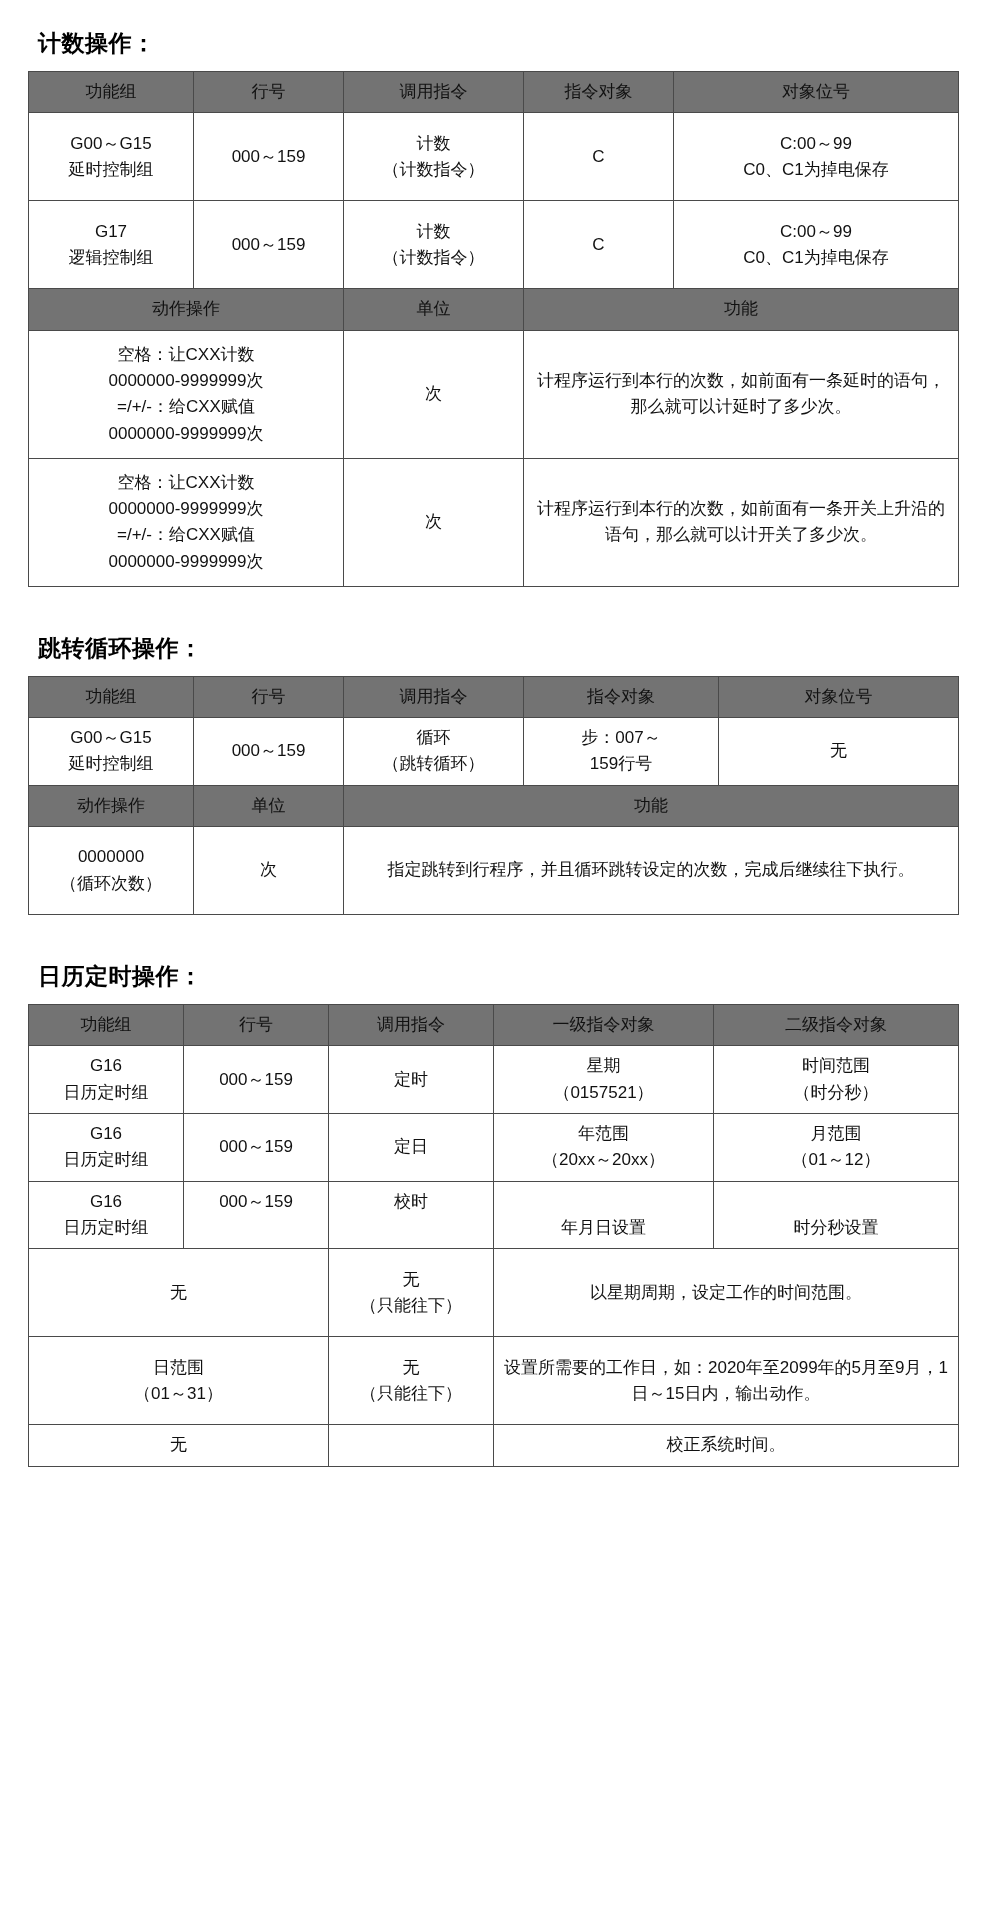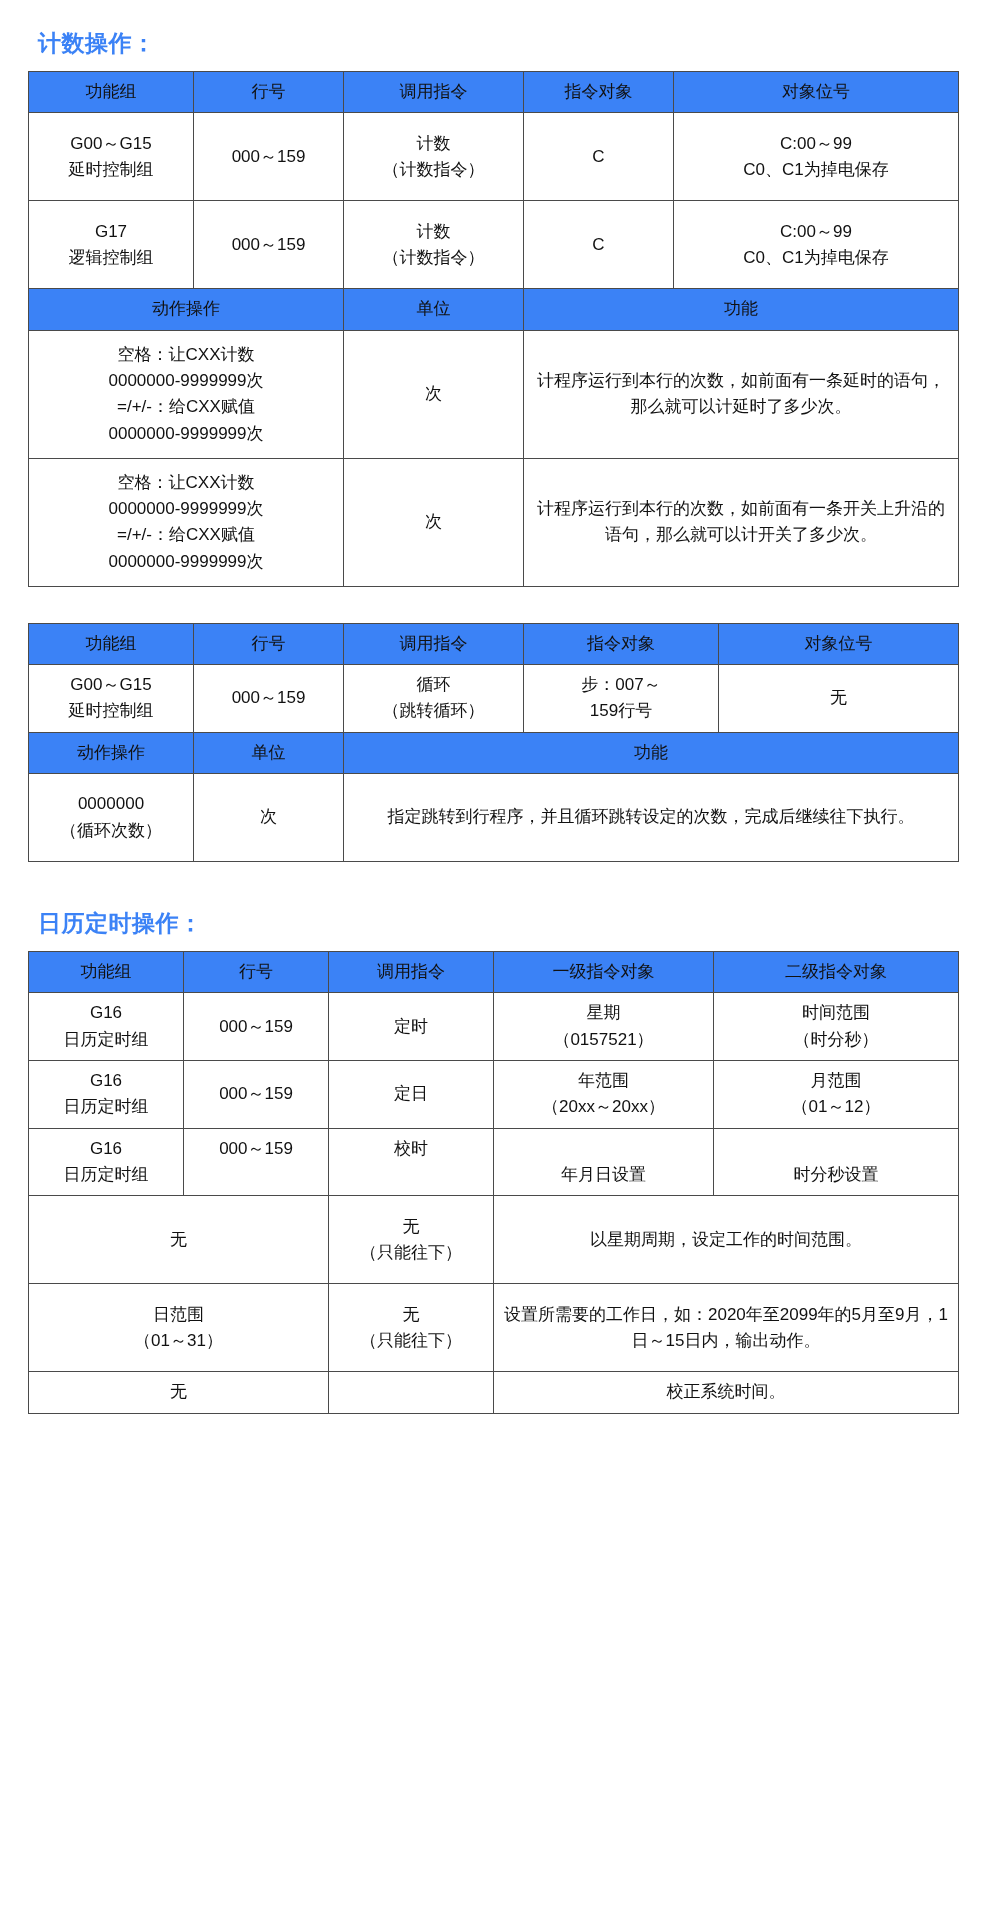--- a/index.html
+++ b/index.html
@@ -16,42 +16,42 @@
     width: 990px;
     box-sizing: border-box;
     padding: 18px 28px 40px 28px;
   }
   .section {
     margin-bottom: 10px;
   }
   .section-title {
     font-size: 23px;
     font-weight: bold;
-    color: #3b82f6;
+    color: #000000;
     margin: 10px 0 12px 10px;
     letter-spacing: 0.5px;
   }
   table.grid {
     border-collapse: collapse;
     width: 930px;
     margin: 0 0 0 0;
     table-layout: fixed;
   }
   table.grid td, table.grid th {
     border: 1px solid #4a4a4a;
     font-size: 17px;
     font-weight: normal;
     text-align: center;
     vertical-align: middle;
     padding: 7px 6px;
     line-height: 1.55;
     color: #111111;
   }
   table.grid th, td.hdr {
-    background: #3b82f6;
+    background: #737373;
     font-weight: normal;
   }
   .cell-lines > div {
     white-space: nowrap;
   }
   .wrap {
     white-space: normal;
     line-height: 1.6;
     padding-left: 14px;
     padding-right: 14px;
@@ -158,20 +158,21 @@
         </td>
         <td class="wrap" colspan="2">计程序运行到本行的次数，如前面有一条开关上升沿的语句，那么就可以计开关了多少次。</td>
       </tr>
     </tbody>
       </table>
   </div>
 
   <div class="sec-gap"></div>
 
   <div class="section">
+    <div class="section-title">跳转循环操作：</div>
     <table class="grid">
       <colgroup>
         <col style="width:165px">
           <col style="width:150px">
           <col style="width:180px">
           <col style="width:195px">
           <col style="width:240px">
       </colgroup>
       <tbody>
           <tr>

